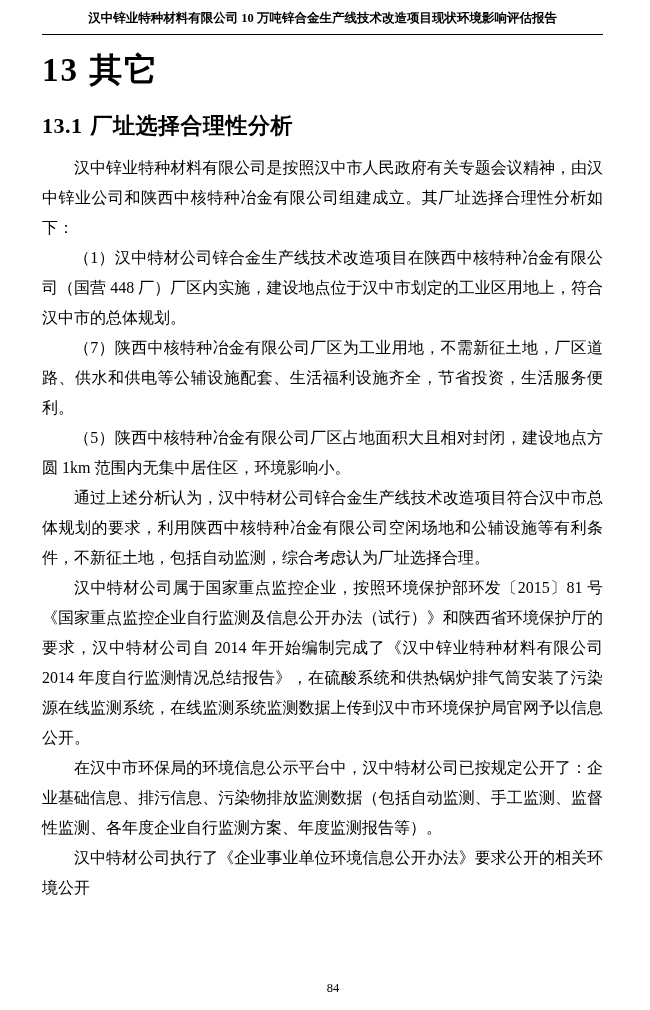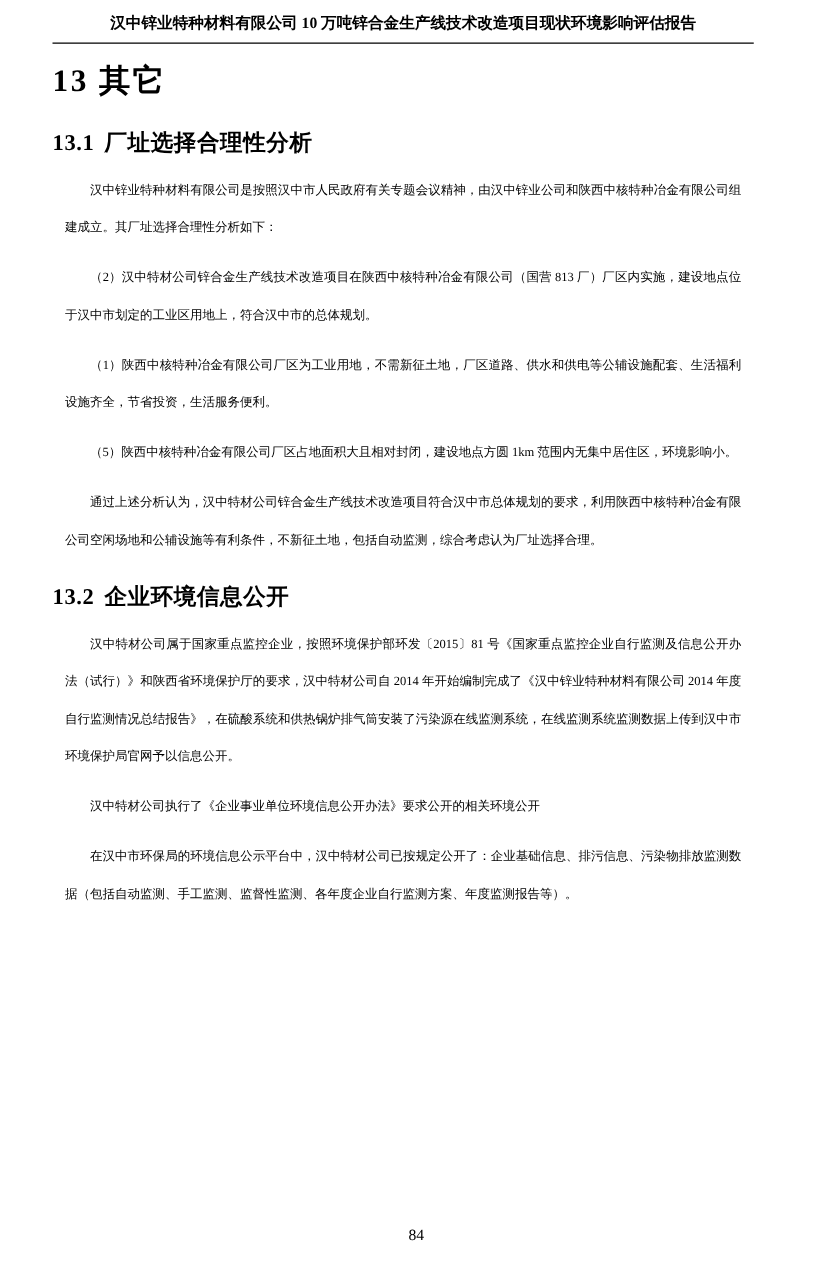--- a/index.html
+++ b/index.html
@@ -28,40 +28,40 @@
     font-weight: bold;
     line-height: 1.4;
     padding-bottom: 6px;
     letter-spacing: 0px;
   }
   .header-rule {
     border-bottom: 1.2px solid #000;
     margin: 0 0 16px 0;
   }
   h1.chapter-title {
-    font-size: 25px;
+    font-size: 33px;
     font-weight: bold;
     margin: 12px 0 22px 0;
     letter-spacing: 2px;
     line-height: 1.2;
   }
   h2.section-title {
-    font-size: 18px;
+    font-size: 22px;
     font-weight: bold;
     margin: 18px 0 12px 0;
     letter-spacing: 0.5px;
     line-height: 1.3;
   }
   h2.section-title .num {
     margin-right: 8px;
   }
   p.para {
-    font-size: 10px;
+    font-size: 16px;
     line-height: 30px;
-    margin: 10px;
+    margin: 0;
     text-align: justify;
     text-justify: inter-ideograph;
     text-indent: 2em;
   }
   .footer-page {
     position: absolute;
     bottom: 14px;
     left: 8px;
     width: 650px;
     text-align: center;
@@ -76,27 +76,24 @@
   <div class="header">汉中锌业特种材料有限公司 10 万吨锌合金生产线技术改造项目现状环境影响评估报告</div>
   <div class="header-rule"></div>
 
   <h1 class="chapter-title">13  其它</h1>
 
   <h2 class="section-title">
     <span class="num">13.1</span><span>厂址选择合理性分析</span>
   </h2>
 
   <p class="para">汉中锌业特种材料有限公司是按照汉中市人民政府有关专题会议精神，由汉中锌业公司和陕西中核特种冶金有限公司组建成立。其厂址选择合理性分析如下：</p>
-  <p class="para">（2）汉中特材公司锌合金生产线技术改造项目在陕西中核特种冶金有限公司（国营 813 厂）厂区内实施，建设地点位于汉中市划定的工业区用地上，符合汉中市的总体规划。</p>
-  <p class="para">（1）陕西中核特种冶金有限公司厂区为工业用地，不需新征土地，厂区道路、供水和供电等公辅设施配套、生活福利设施齐全，节省投资，生活服务便利。</p>
+  <p class="para">（1）汉中特材公司锌合金生产线技术改造项目在陕西中核特种冶金有限公司（国营 448 厂）厂区内实施，建设地点位于汉中市划定的工业区用地上，符合汉中市的总体规划。</p>
+  <p class="para">（7）陕西中核特种冶金有限公司厂区为工业用地，不需新征土地，厂区道路、供水和供电等公辅设施配套、生活福利设施齐全，节省投资，生活服务便利。</p>
   <p class="para">（5）陕西中核特种冶金有限公司厂区占地面积大且相对封闭，建设地点方圆 1km 范围内无集中居住区，环境影响小。</p>
   <p class="para">通过上述分析认为，汉中特材公司锌合金生产线技术改造项目符合汉中市总体规划的要求，利用陕西中核特种冶金有限公司空闲场地和公辅设施等有利条件，不新征土地，包括自动监测，综合考虑认为厂址选择合理。</p>
 
-  <h2 class="section-title">
-    <span class="num">13.2</span><span>企业环境信息公开</span>
-  </h2>
 
   <p class="para">汉中特材公司属于国家重点监控企业，按照环境保护部环发〔2015〕81 号《国家重点监控企业自行监测及信息公开办法（试行）》和陕西省环境保护厅的要求，汉中特材公司自 2014 年开始编制完成了《汉中锌业特种材料有限公司 2014 年度自行监测情况总结报告》，在硫酸系统和供热锅炉排气筒安装了污染源在线监测系统，在线监测系统监测数据上传到汉中市环境保护局官网予以信息公开。</p>
+  <p class="para">在汉中市环保局的环境信息公示平台中，汉中特材公司已按规定公开了：企业基础信息、排污信息、污染物排放监测数据（包括自动监测、手工监测、监督性监测、各年度企业自行监测方案、年度监测报告等）。</p>
   <p class="para">汉中特材公司执行了《企业事业单位环境信息公开办法》要求公开的相关环境公开</p>
-  <p class="para">在汉中市环保局的环境信息公示平台中，汉中特材公司已按规定公开了：企业基础信息、排污信息、污染物排放监测数据（包括自动监测、手工监测、监督性监测、各年度企业自行监测方案、年度监测报告等）。</p>
 
   <div class="footer-page">84</div>
 </div>
 
 </body></html>

